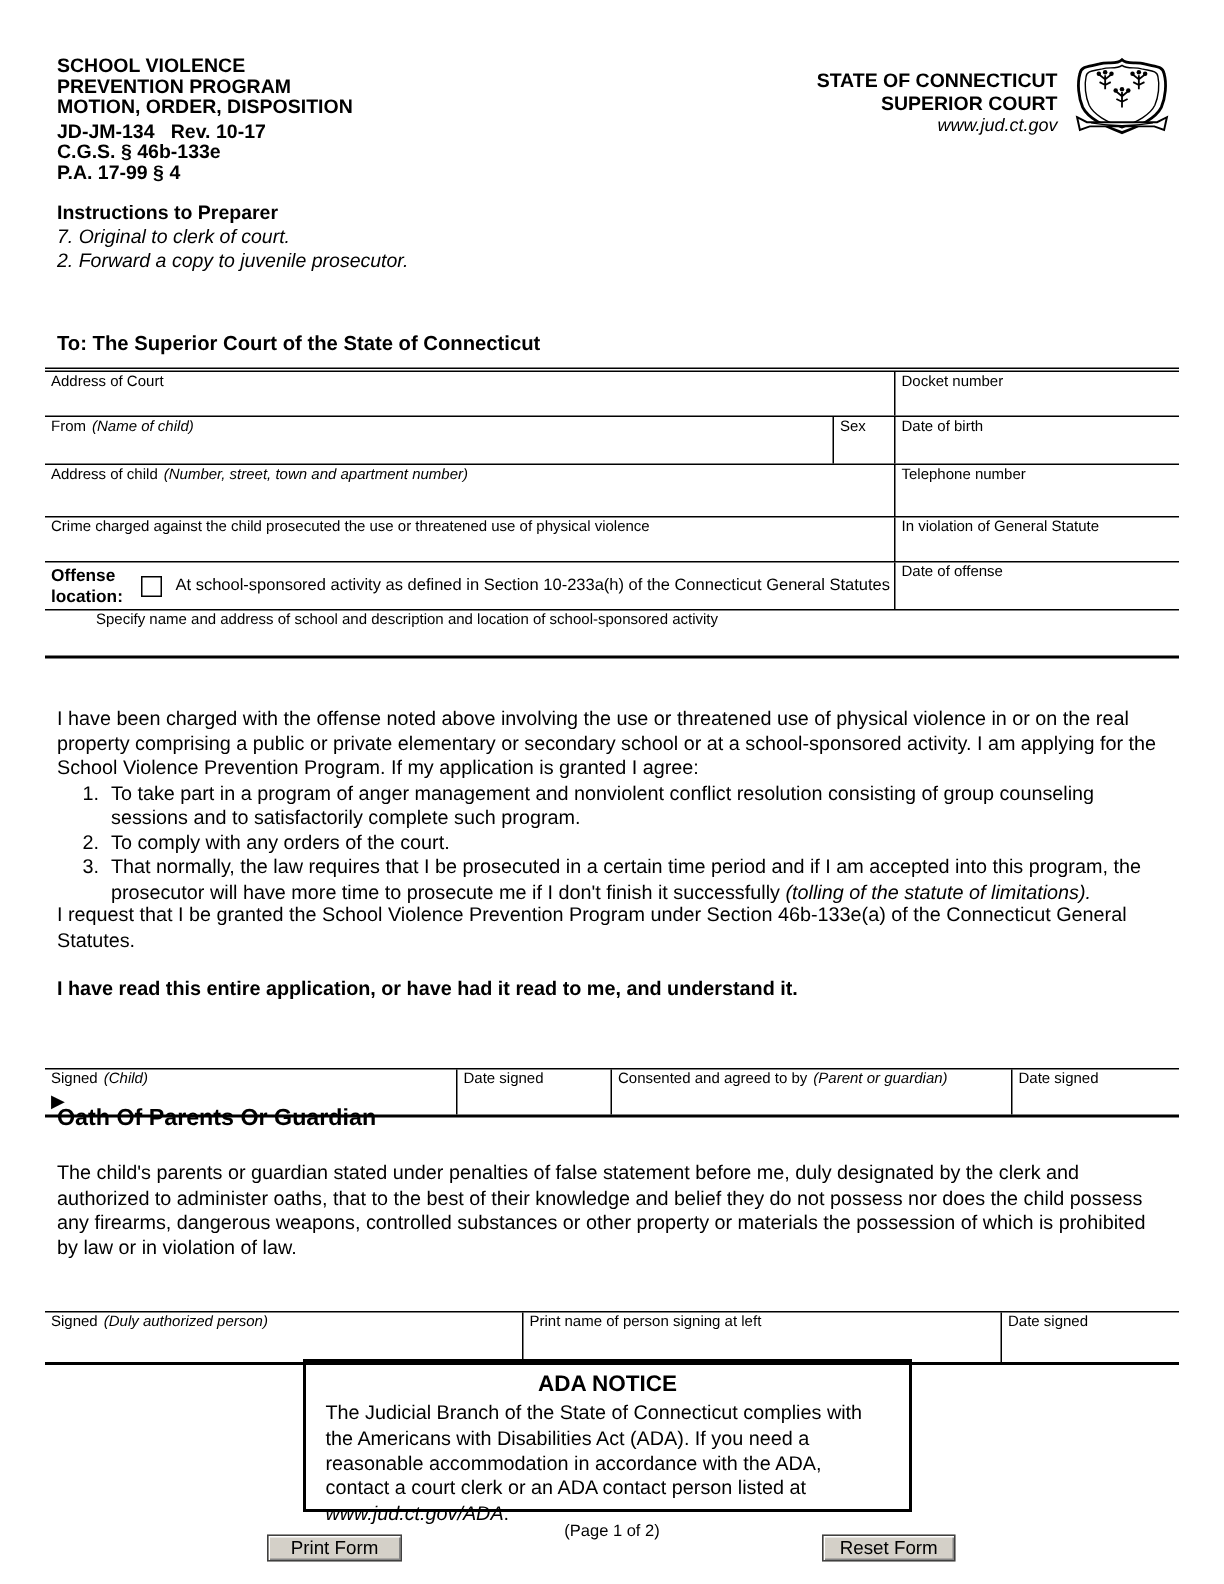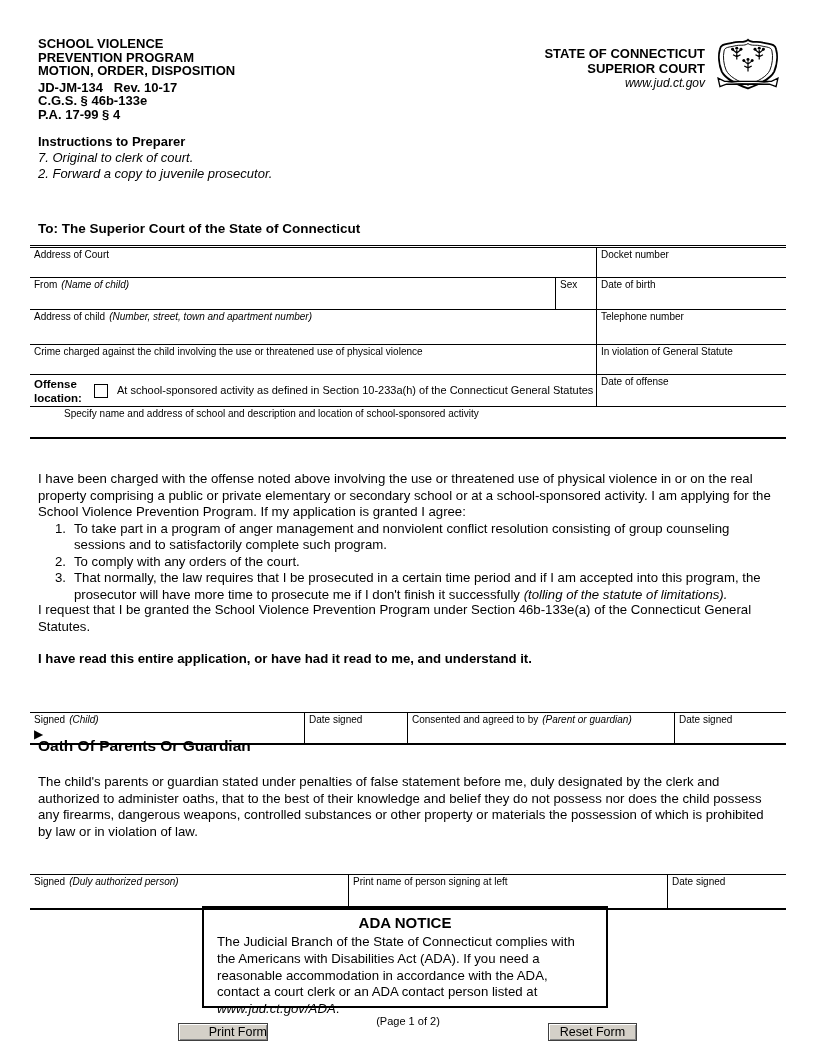--- a/index.html
+++ b/index.html
@@ -62,21 +62,21 @@
        box-sizing:border-box;padding:4px 13px 0 13px;}
   .ada-title{text-align:center;font-size:15px;font-weight:bold;margin:2px 0 3px 0;}
   .ada-body{font-size:13.2px;line-height:16.8px;}
 
   
   .pagenum{position:absolute;left:0;top:1015px;width:816px;text-align:center;font-size:11px;}
   .btn{position:absolute;top:1023px;height:18px;background:#d4d0c8;border:1px solid #404040;
        box-shadow:inset 1px 1px 0 #ffffff, inset -1px -1px 0 #868686;
        font-family:"Liberation Sans",sans-serif;font-size:12.5px;color:#000;
        text-align:center;line-height:15px;padding:0;cursor:pointer;}
-  #print-btn{left:178px;width:90px;text-align:right;}
+  #print-btn{left:178px;width:90px;}
   #reset-btn{left:548px;width:89px;}
 
   svg{display:block;}
 </style>
 </head>
 <body>
 
 <div class="page">
 
   <div class="hdr">
@@ -152,21 +152,21 @@
     <div class="row h35">
       <div class="cell wA br">
         <span>Address of child</span><span class="hint">(Number, street, town and apartment number)</span>
       </div>
       <div class="cell wB">
         <span>Telephone number</span>
       </div>
     </div>
     <div class="row h30">
       <div class="cell wA br">
-        <span>Crime charged against the child involving the use or threatened use of physical violence</span>
+        <span>Crime charged against the child prosecuted the use or threatened use of physical violence</span>
       </div>
       <div class="cell wB">
         <span>In violation of General Statute</span>
       </div>
     </div>
     <div class="row h32">
       <div class="cell wA br offrow" style="padding:0;">
         <div class="off-label">Offense location:</div>
         <div class="opts">
           <div class="opt">

